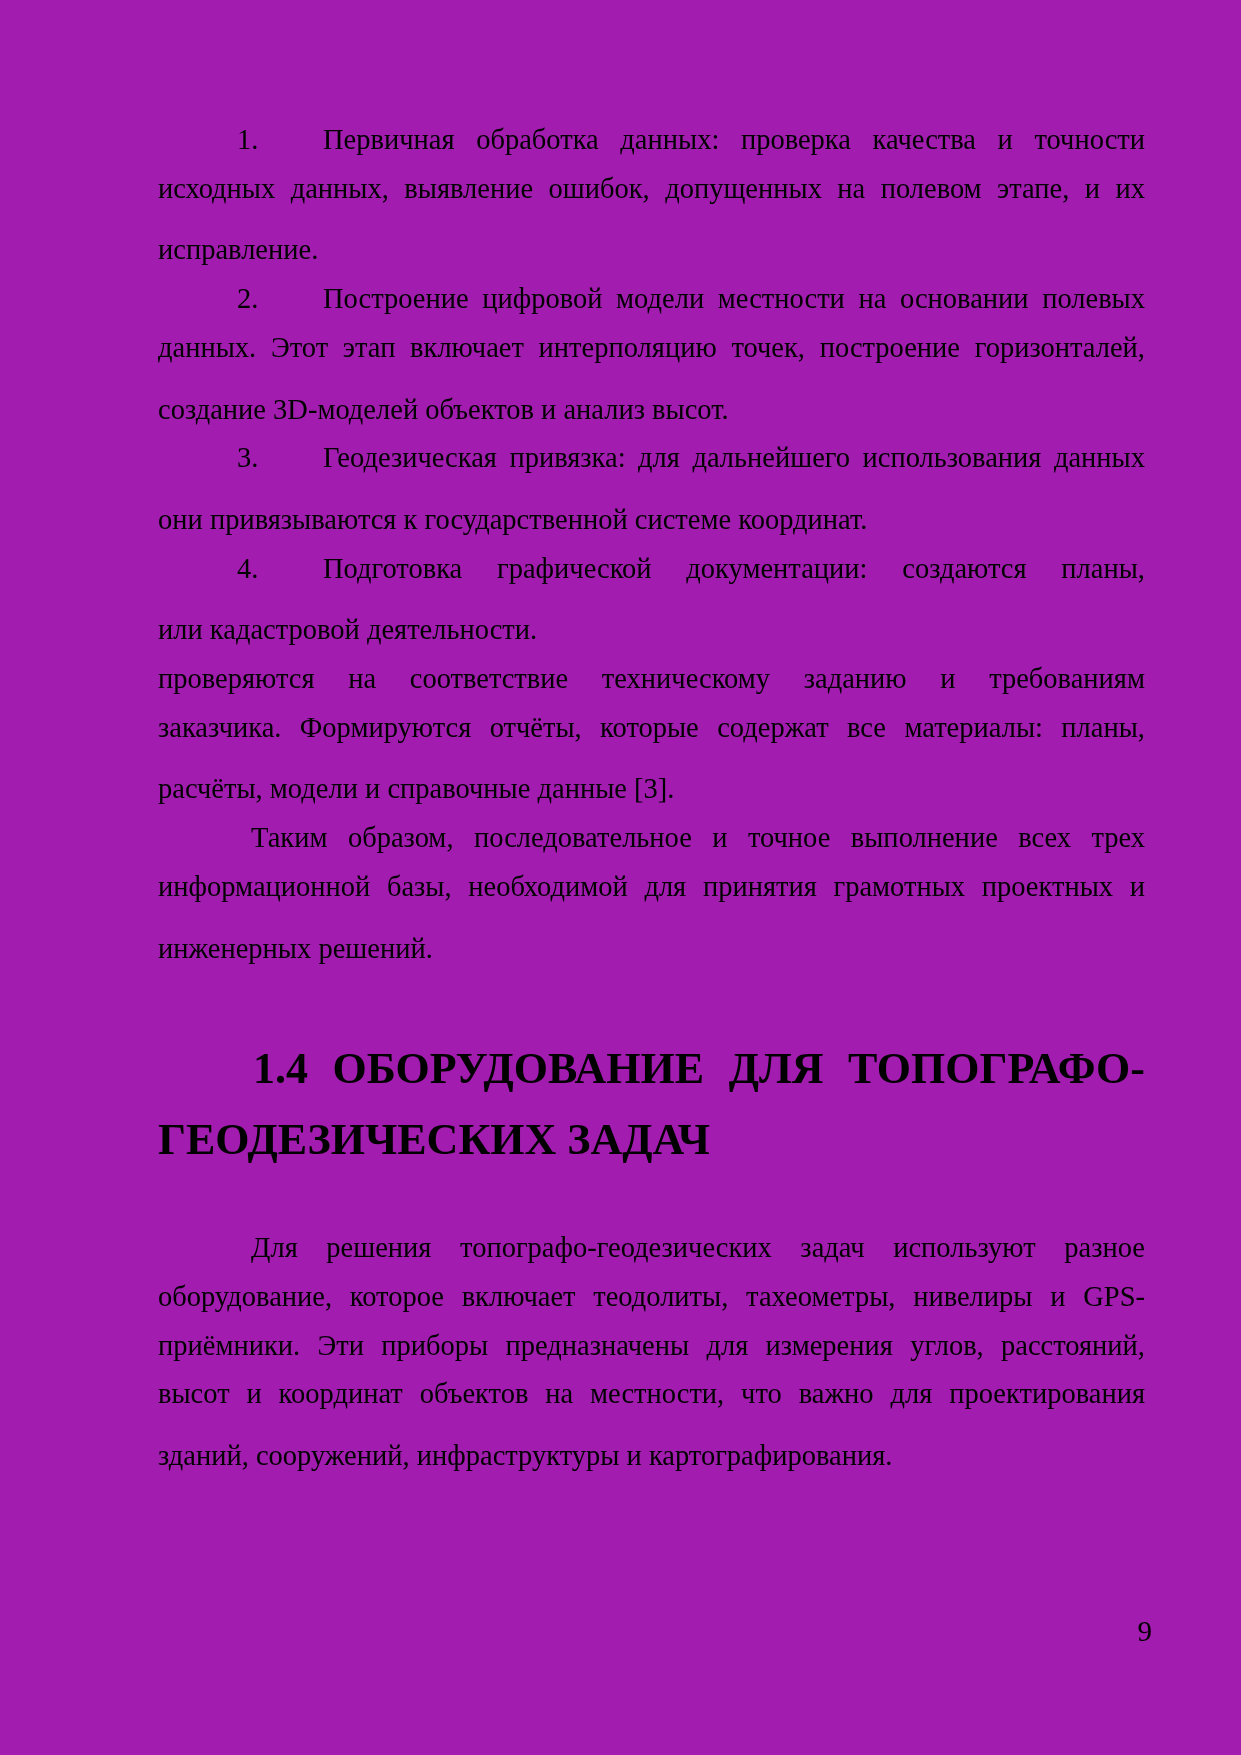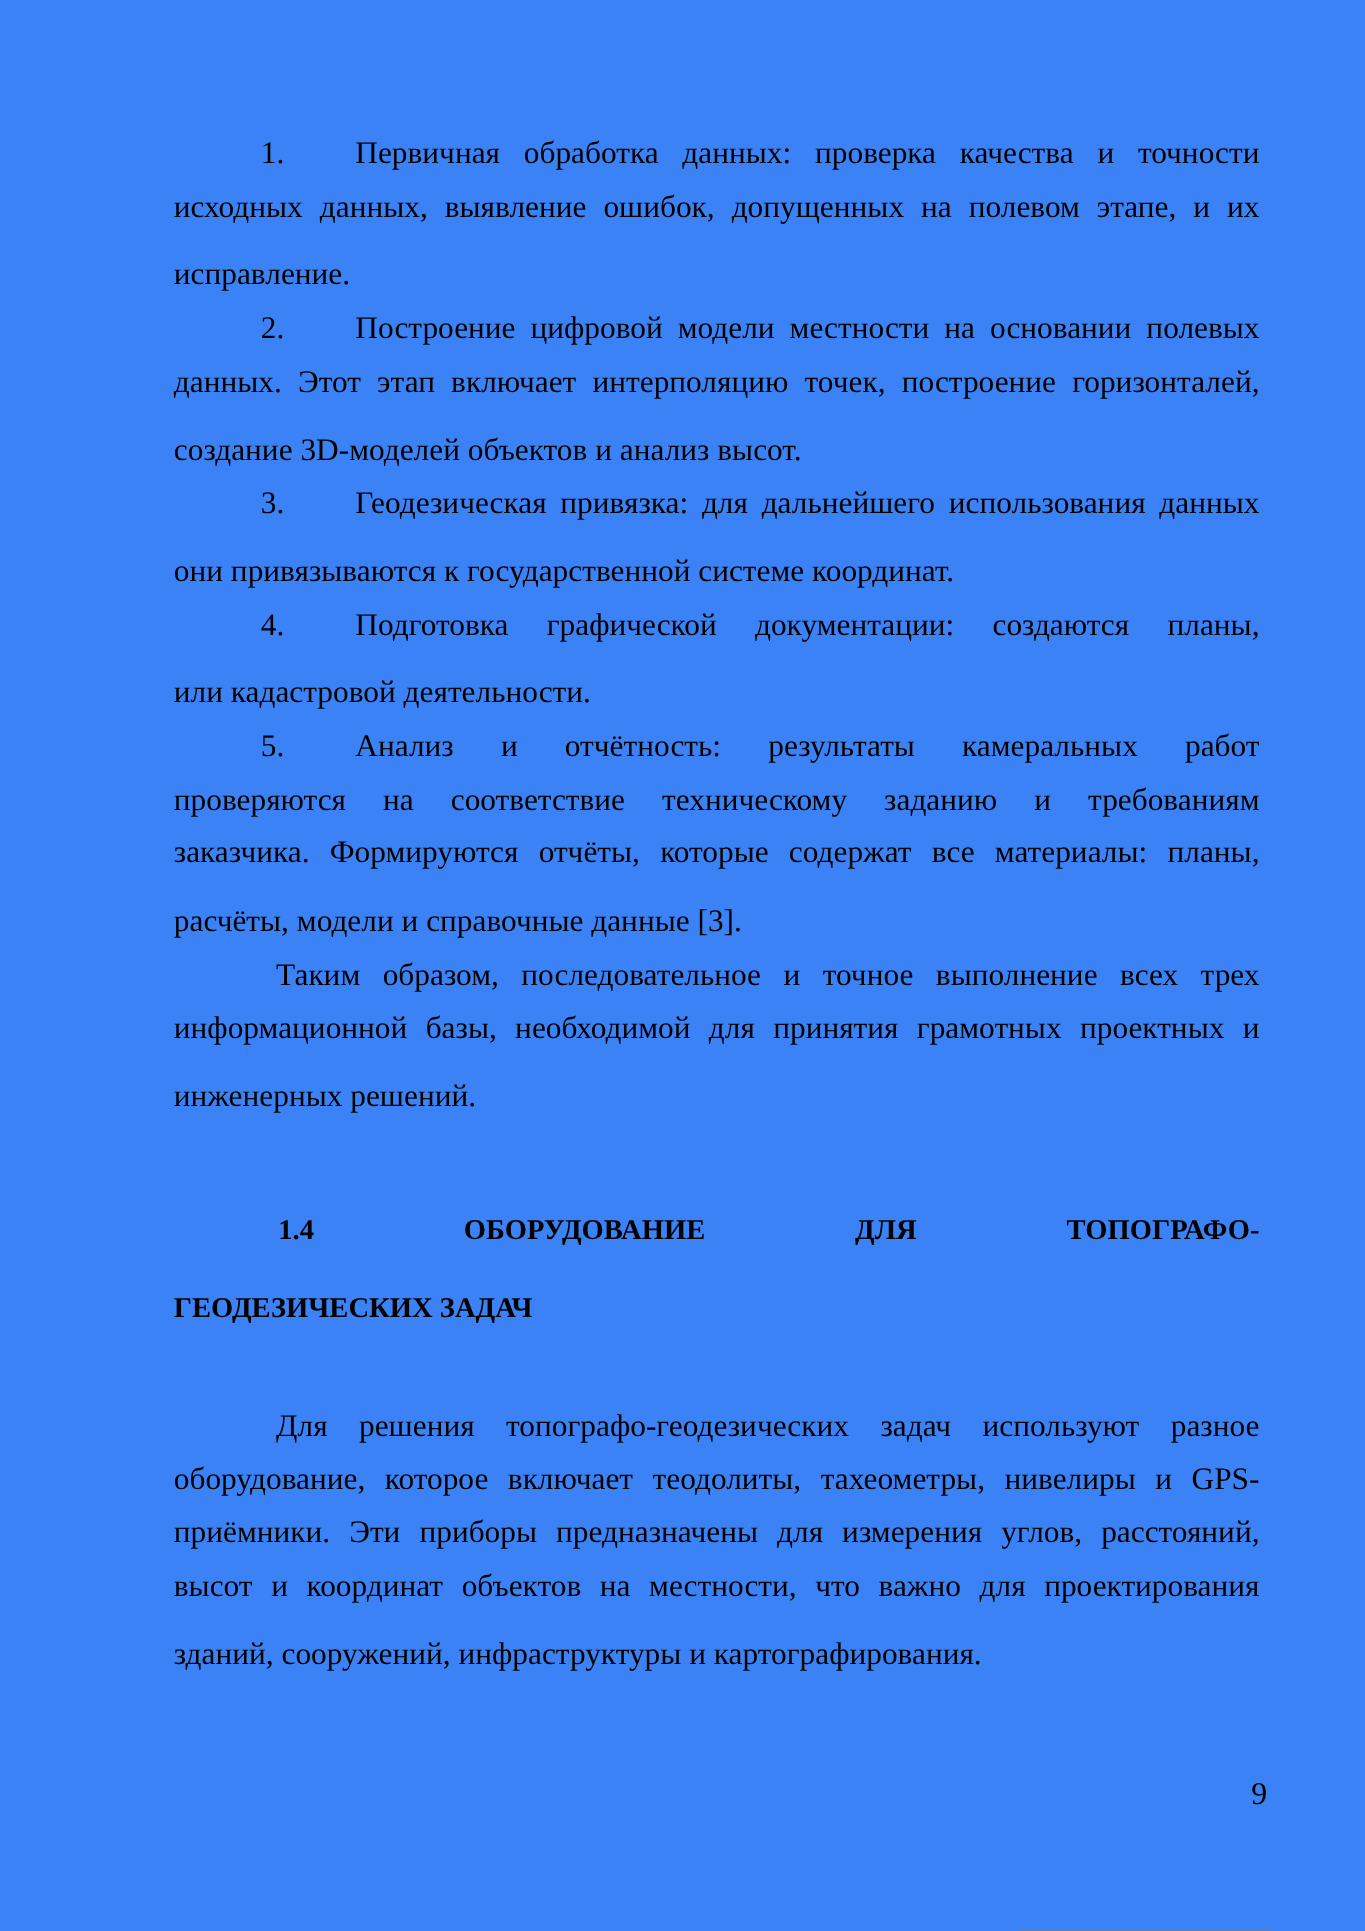--- a/index.html
+++ b/index.html
@@ -6,21 +6,21 @@
   html, body {
     margin: 0;
     padding: 0;
     background: #7a7a7a;
   }
   .page {
     position: relative;
     width: 1241px;
     height: 1755px;
     margin: 0 auto;
-    background: #3b82f6;
+    background: #a21caf;
     color: #000000;
     font-family: "Liberation Serif", "DejaVu Serif", serif;
     overflow: hidden;
   }
   .content {
     position: absolute;
     left: 158px;
     top: 116px;
     width: 987px;
   }
@@ -34,21 +34,21 @@
   }
   .line.last { text-align-last: left; margin-top: 13px; }
   
   .block-list-item .line.first { text-indent: 79px; }
   .block-paragraph .line.first { text-indent: 93px; }
   .block-heading   .line.first { text-indent: 95px; }
   
   .block-heading { margin-top: 67px; margin-bottom: 55px; }
   .block-heading .line {
     font-weight: bold;
-    font-size: 26px;
+    font-size: 44px;
     line-height: 58px;
     font-family: Liberation Serif, serif;
   }
   
   .num {
     display: inline-block;
     width: 86px;
     text-indent: 0;
   }
   .page-number {
@@ -76,21 +76,20 @@
       </div>
       <div class="block block-list-item">
         <div class="line first"><span class="num">3.</span><span>Геодезическая привязка: для дальнейшего использования данных</span></div>
         <div class="line last">они привязываются к государственной системе координат.</div>
       </div>
       <div class="block block-list-item">
         <div class="line first"><span class="num">4.</span><span>Подготовка графической документации: создаются планы,</span></div>
         <div class="line last">или кадастровой деятельности.</div>
       </div>
       <div class="block block-list-item">
-        <div class="line first"><span class="num">5.</span><span>Анализ и отчётность: результаты камеральных работ</span></div>
         <div class="line">проверяются на соответствие техническому заданию и требованиям</div>
         <div class="line">заказчика. Формируются отчёты, которые содержат все материалы: планы,</div>
         <div class="line last">расчёты, модели и справочные данные [3].</div>
       </div>
       <div class="block block-paragraph">
         <div class="line first">Таким образом, последовательное и точное выполнение всех трех</div>
         <div class="line">информационной базы, необходимой для принятия грамотных проектных и</div>
         <div class="line last">инженерных решений.</div>
       </div>
       <div class="block block-heading">

